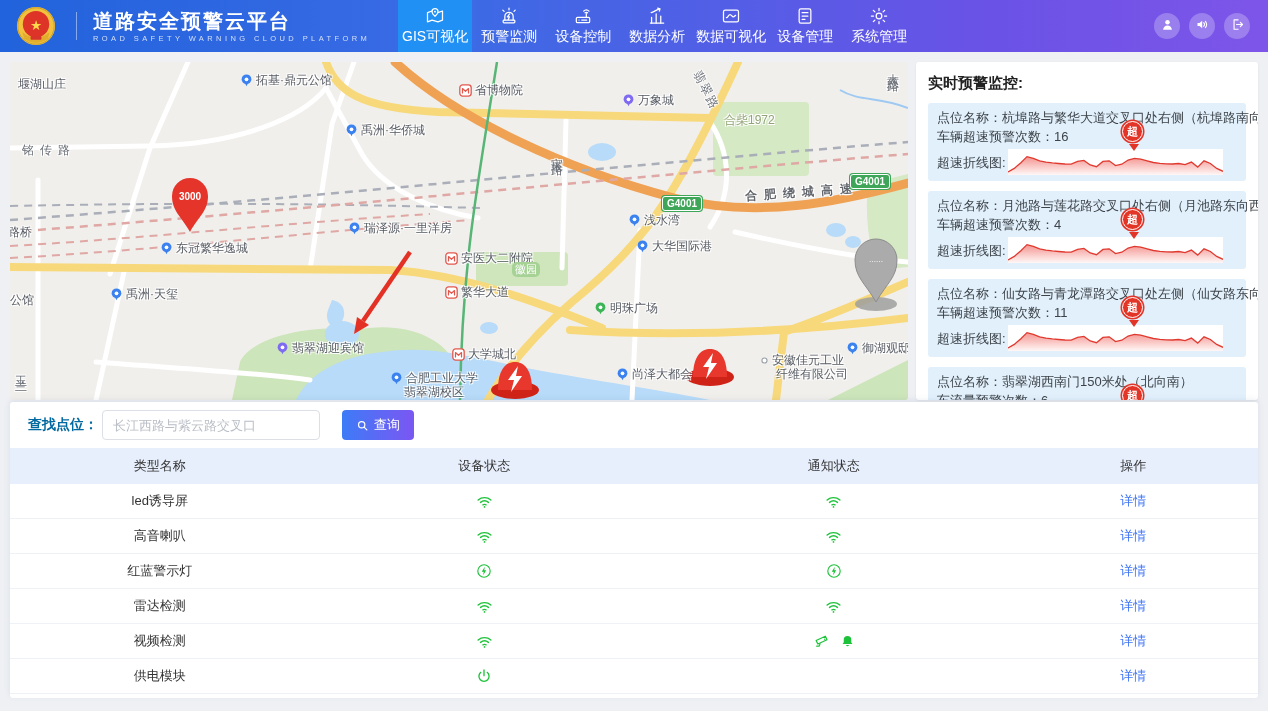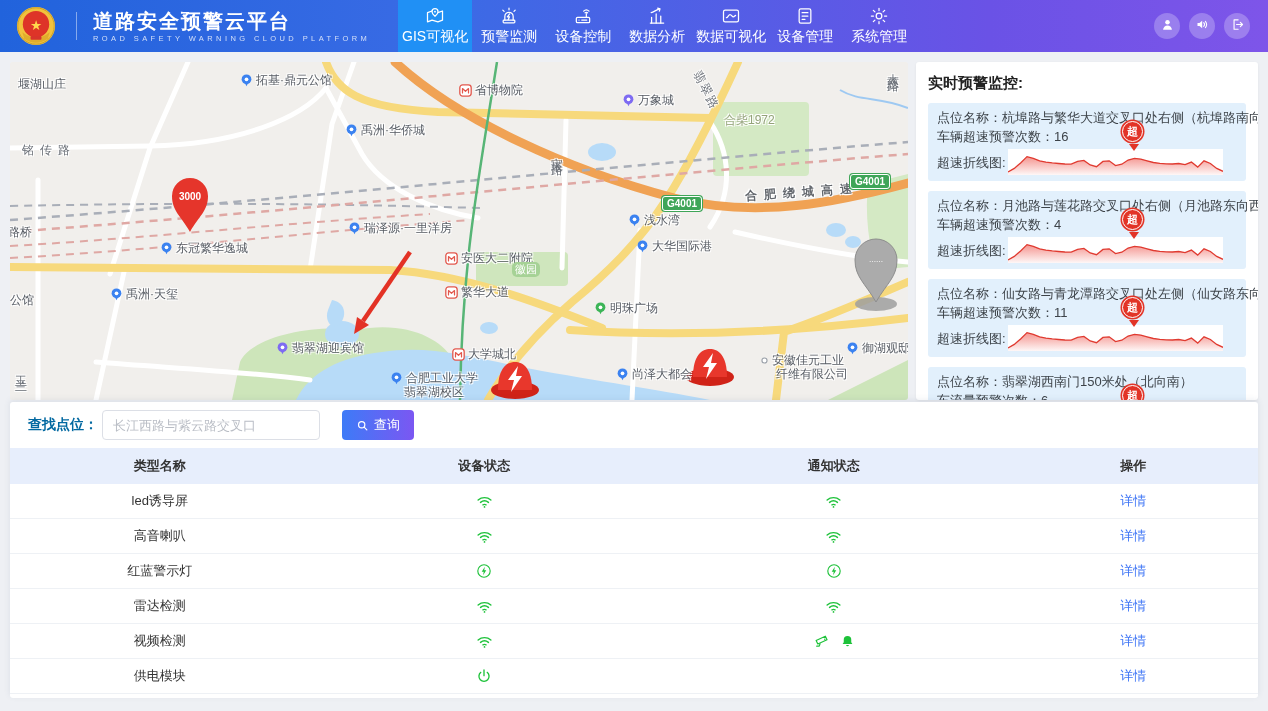--- a/index.html
+++ b/index.html
@@ -60,21 +60,21 @@
   .searchrow{display:flex;align-items:center;height:46px;padding-left:18px;}
   .searchrow .slab{font-size:14px;font-weight:bold;color:#0369a1;}
   .searchrow input{width:218px;height:30px;border:1px solid #dcdfe6;border-radius:4px;margin-left:4px;
     padding:0 10px;font-size:13px;color:#333;font-family:inherit;outline:none;}
   .searchrow input::placeholder{color:#b9bdc5;}
   .qbtn{margin-left:22px;height:30px;padding:0 14px;border:none;border-radius:4px;color:#fff;font-size:13px;
     background:linear-gradient(90deg,#3d7bf7,#7b57f2);display:flex;align-items:center;gap:5px;cursor:pointer;font-family:inherit;}
   .qbtn svg{width:13px;height:13px;}
   .tbl{width:100%;}
   .trow{display:flex;align-items:center;height:35px;border-bottom:1px solid #eef1f5;font-size:13px;color:#333;}
-  .trow.thead{height:36px;background:#e7eefc;font-weight:bold;border-bottom:none;}
+  .trow.thead{height:36px;background:#e7eefc;font-weight:normal;border-bottom:none;}
   .c1{width:24%;text-align:center;}
   .c2{width:28%;text-align:center;}
   .c3{width:28%;text-align:center;display:flex;justify-content:center;gap:8px;}
   .trow .c3{align-items:center;}
   .thead .c3{display:block;}
   .c4{width:20%;text-align:center;}
   .gi{display:inline-flex;color:#1ec23a;vertical-align:middle;}
   .gi svg{display:block;}
   .detail{color:#4177f6;cursor:pointer;}
 </style>

